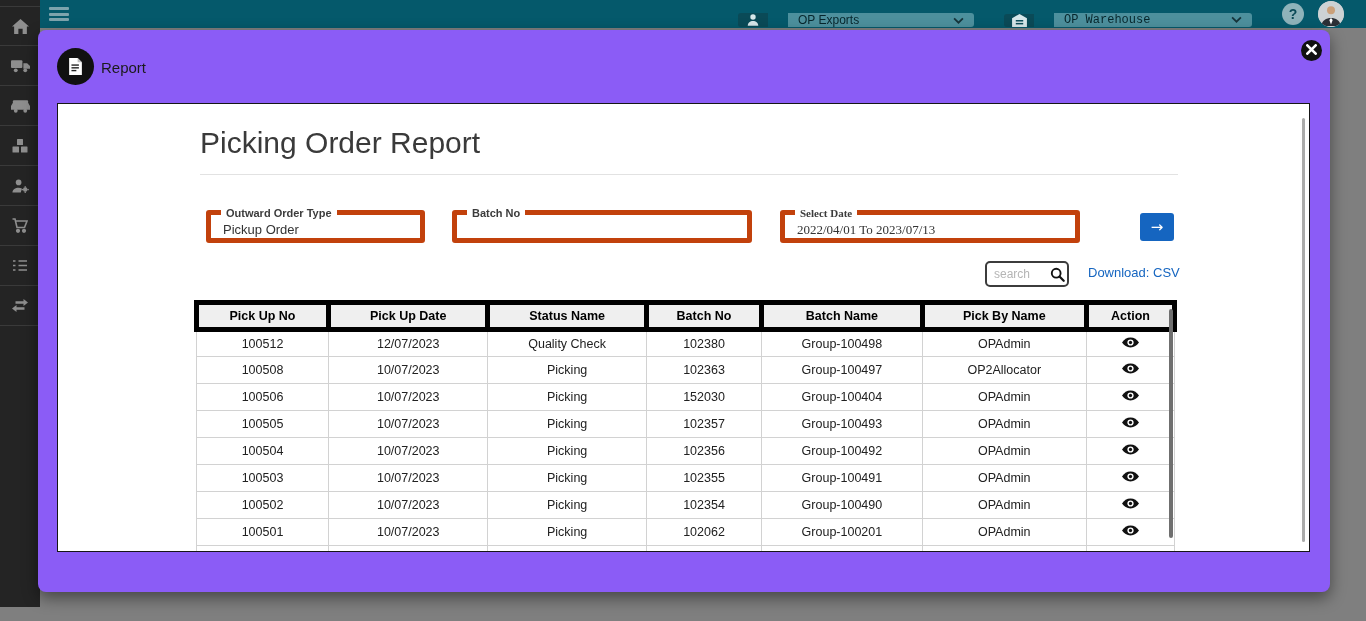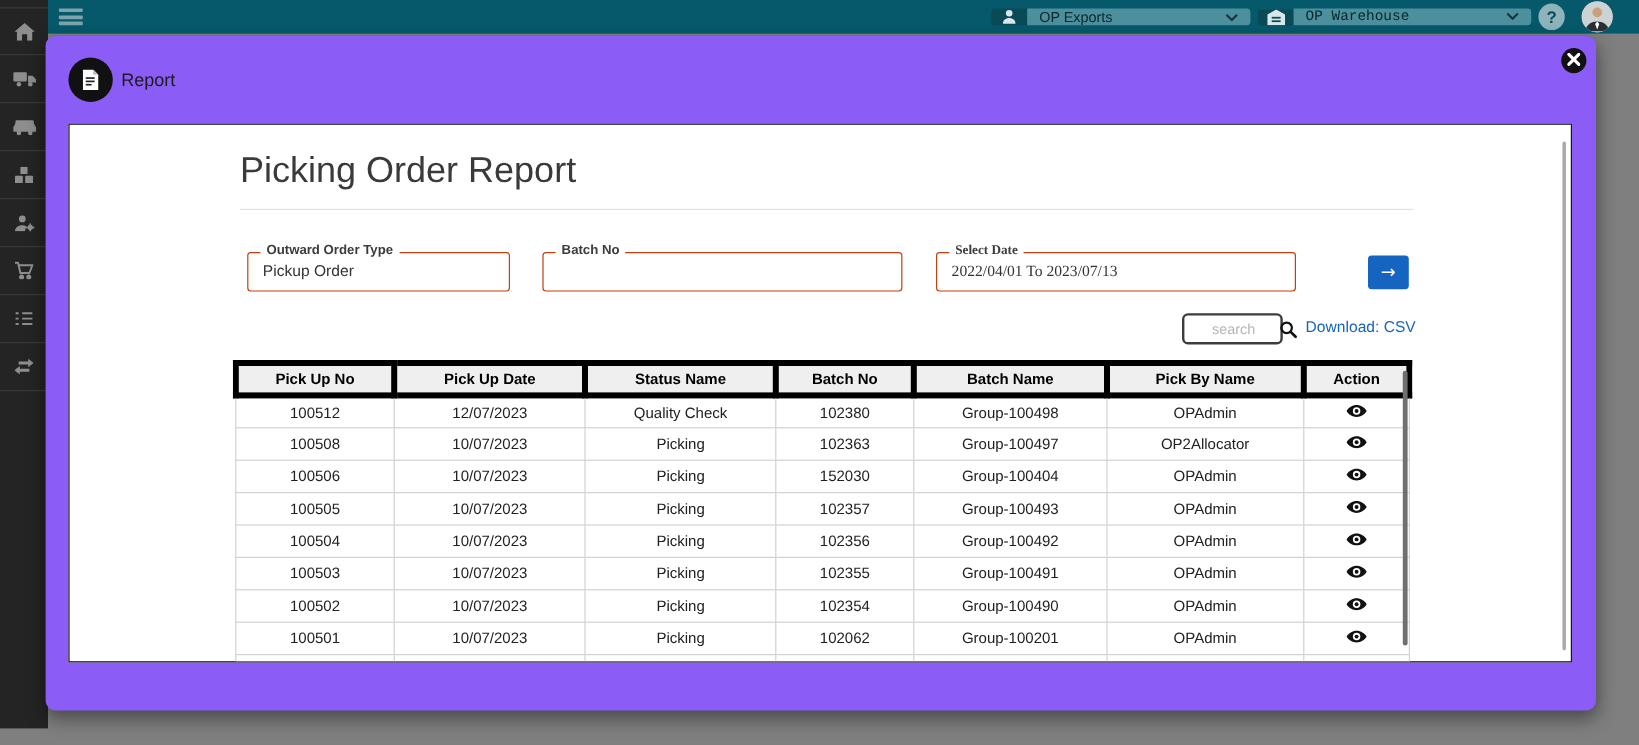--- a/index.html
+++ b/index.html
@@ -14,21 +14,21 @@
   .side-item:first-child { border-top:1px solid #3a3a3a; margin-top:6px; }
   .side-item svg { display:block; }
 
   
   .topbar { position:absolute; left:40px; top:0; width:1326px; height:28px; background:#05596b;
             display:flex; align-items:center; z-index:2; }
   .hamburger { width:20px; height:14px; margin-left:9px; display:flex; flex-direction:column;
                justify-content:space-between; cursor:pointer; }
   .hamburger span { display:block; height:3px; background:#7da4ad; border-radius:1px; }
   .topbar-spacer { flex:1; }
-  .ctx-group { display:flex; align-items:center; height:25px; margin-right:6px; }
+  .ctx-group { display:flex; align-items:flex-end; height:25px; margin-right:30px;gap:20px; }
   .ctx-icon { width:30px; background:#0a4a57; border-radius:3px 0 0 3px;
               display:flex; align-items:center; justify-content:center; }
   .ctx-select { background:#4d909d; border-radius:0 3px 3px 0; display:flex; align-items:center;
                 padding:0 10px; font-size:12px; color:#07262c; cursor:pointer; }
   .ctx-select .sel-text { flex:1; }
   .sel-exports { width:186px; }
   .sel-warehouse { width:198px;font-family:Liberation Mono, monospace; }
   .help-btn { width:22px; height:22px; border-radius:50%; background:#8fb3ba; color:#0a4a57;
               font-size:14px; font-weight:bold; display:flex; align-items:center; justify-content:center;
               margin-right:14px; cursor:pointer; }
@@ -46,35 +46,35 @@
                  cursor:pointer; }
 
   
   .panel { position:absolute; left:19px; top:73px; width:1253px; height:449px; background:#fff;
            border:1px solid #161616; overflow:hidden; }
   .panel-scrollbar { position:absolute; right:4px; top:14px; width:3px; height:424px; background:#ababab;
                      border-radius:2px; cursor:pointer; }
   .report-title { position:absolute; left:142px; top:22px; font-size:30px; font-weight:400; color:#3a3a3a; }
   .title-rule { position:absolute; left:142px; top:70px; width:978px; border-top:1px solid #e2e2e2; }
 
-  .field { position:absolute; height:33px; border:1px solid #c2410c; border-radius:3px; background:#fff;
+  .field { position:absolute; height:33px; border:5px solid #c2410c; border-radius:3px; background:#fff;
            cursor:text; }
   .field-label { position:absolute; top:-8px; left:10px; background:#fff; padding:0 5px;
                  font-size:11px; font-weight:bold; color:#3c3c3c; white-space:nowrap; }
   .field-value { padding:7px 0 0 12px; font-size:13px; color:#333; white-space:nowrap; }
   .f-order-type { left:148px; top:106px; width:219px; }
   .f-batch-no   { left:394px; top:106px; width:300px; }
   .f-date       { left:722px; top:106px; width:300px;font-family:Liberation Serif, serif; }
   .submit-btn { position:absolute; left:1082px; top:109px; width:34px; height:28px; background:#1565c0;
                 border:none; border-radius:3px; color:#fff; font-size:15px; line-height:26px;
                 text-align:center; cursor:pointer; font-family:"DejaVu Sans", sans-serif; }
 
   .search-box { position:absolute; left:927px; top:157px; width:84px; height:26px;
                 border:2px solid #3c3c3c; border-radius:5px; display:flex; align-items:center; background:#fff; }
-  .search-input { border:none; outline:none; width:56px; margin-left:23px; font-size:12px; color:#444;
+  .search-input { border:none; outline:none; width:56px; margin-left:7px; font-size:12px; color:#444;
                   font-family:"Liberation Sans", sans-serif; }
   .search-input::placeholder { color:#b5b5b5; }
   .search-icon { display:flex; align-items:center; }
   .download-link { position:absolute; left:1030px; top:161px; font-size:13px; color:#1565c0;
                    text-decoration:none; cursor:pointer; }
 
   
   .table-wrap { position:absolute; left:136px; top:196px; width:983px; height:253px; overflow:hidden; }
   table { width:983px; border-collapse:collapse; table-layout:fixed; }
   th { background:#efefef; border:5px solid #000000; height:27px; font-size:12.5px; font-weight:bold;

